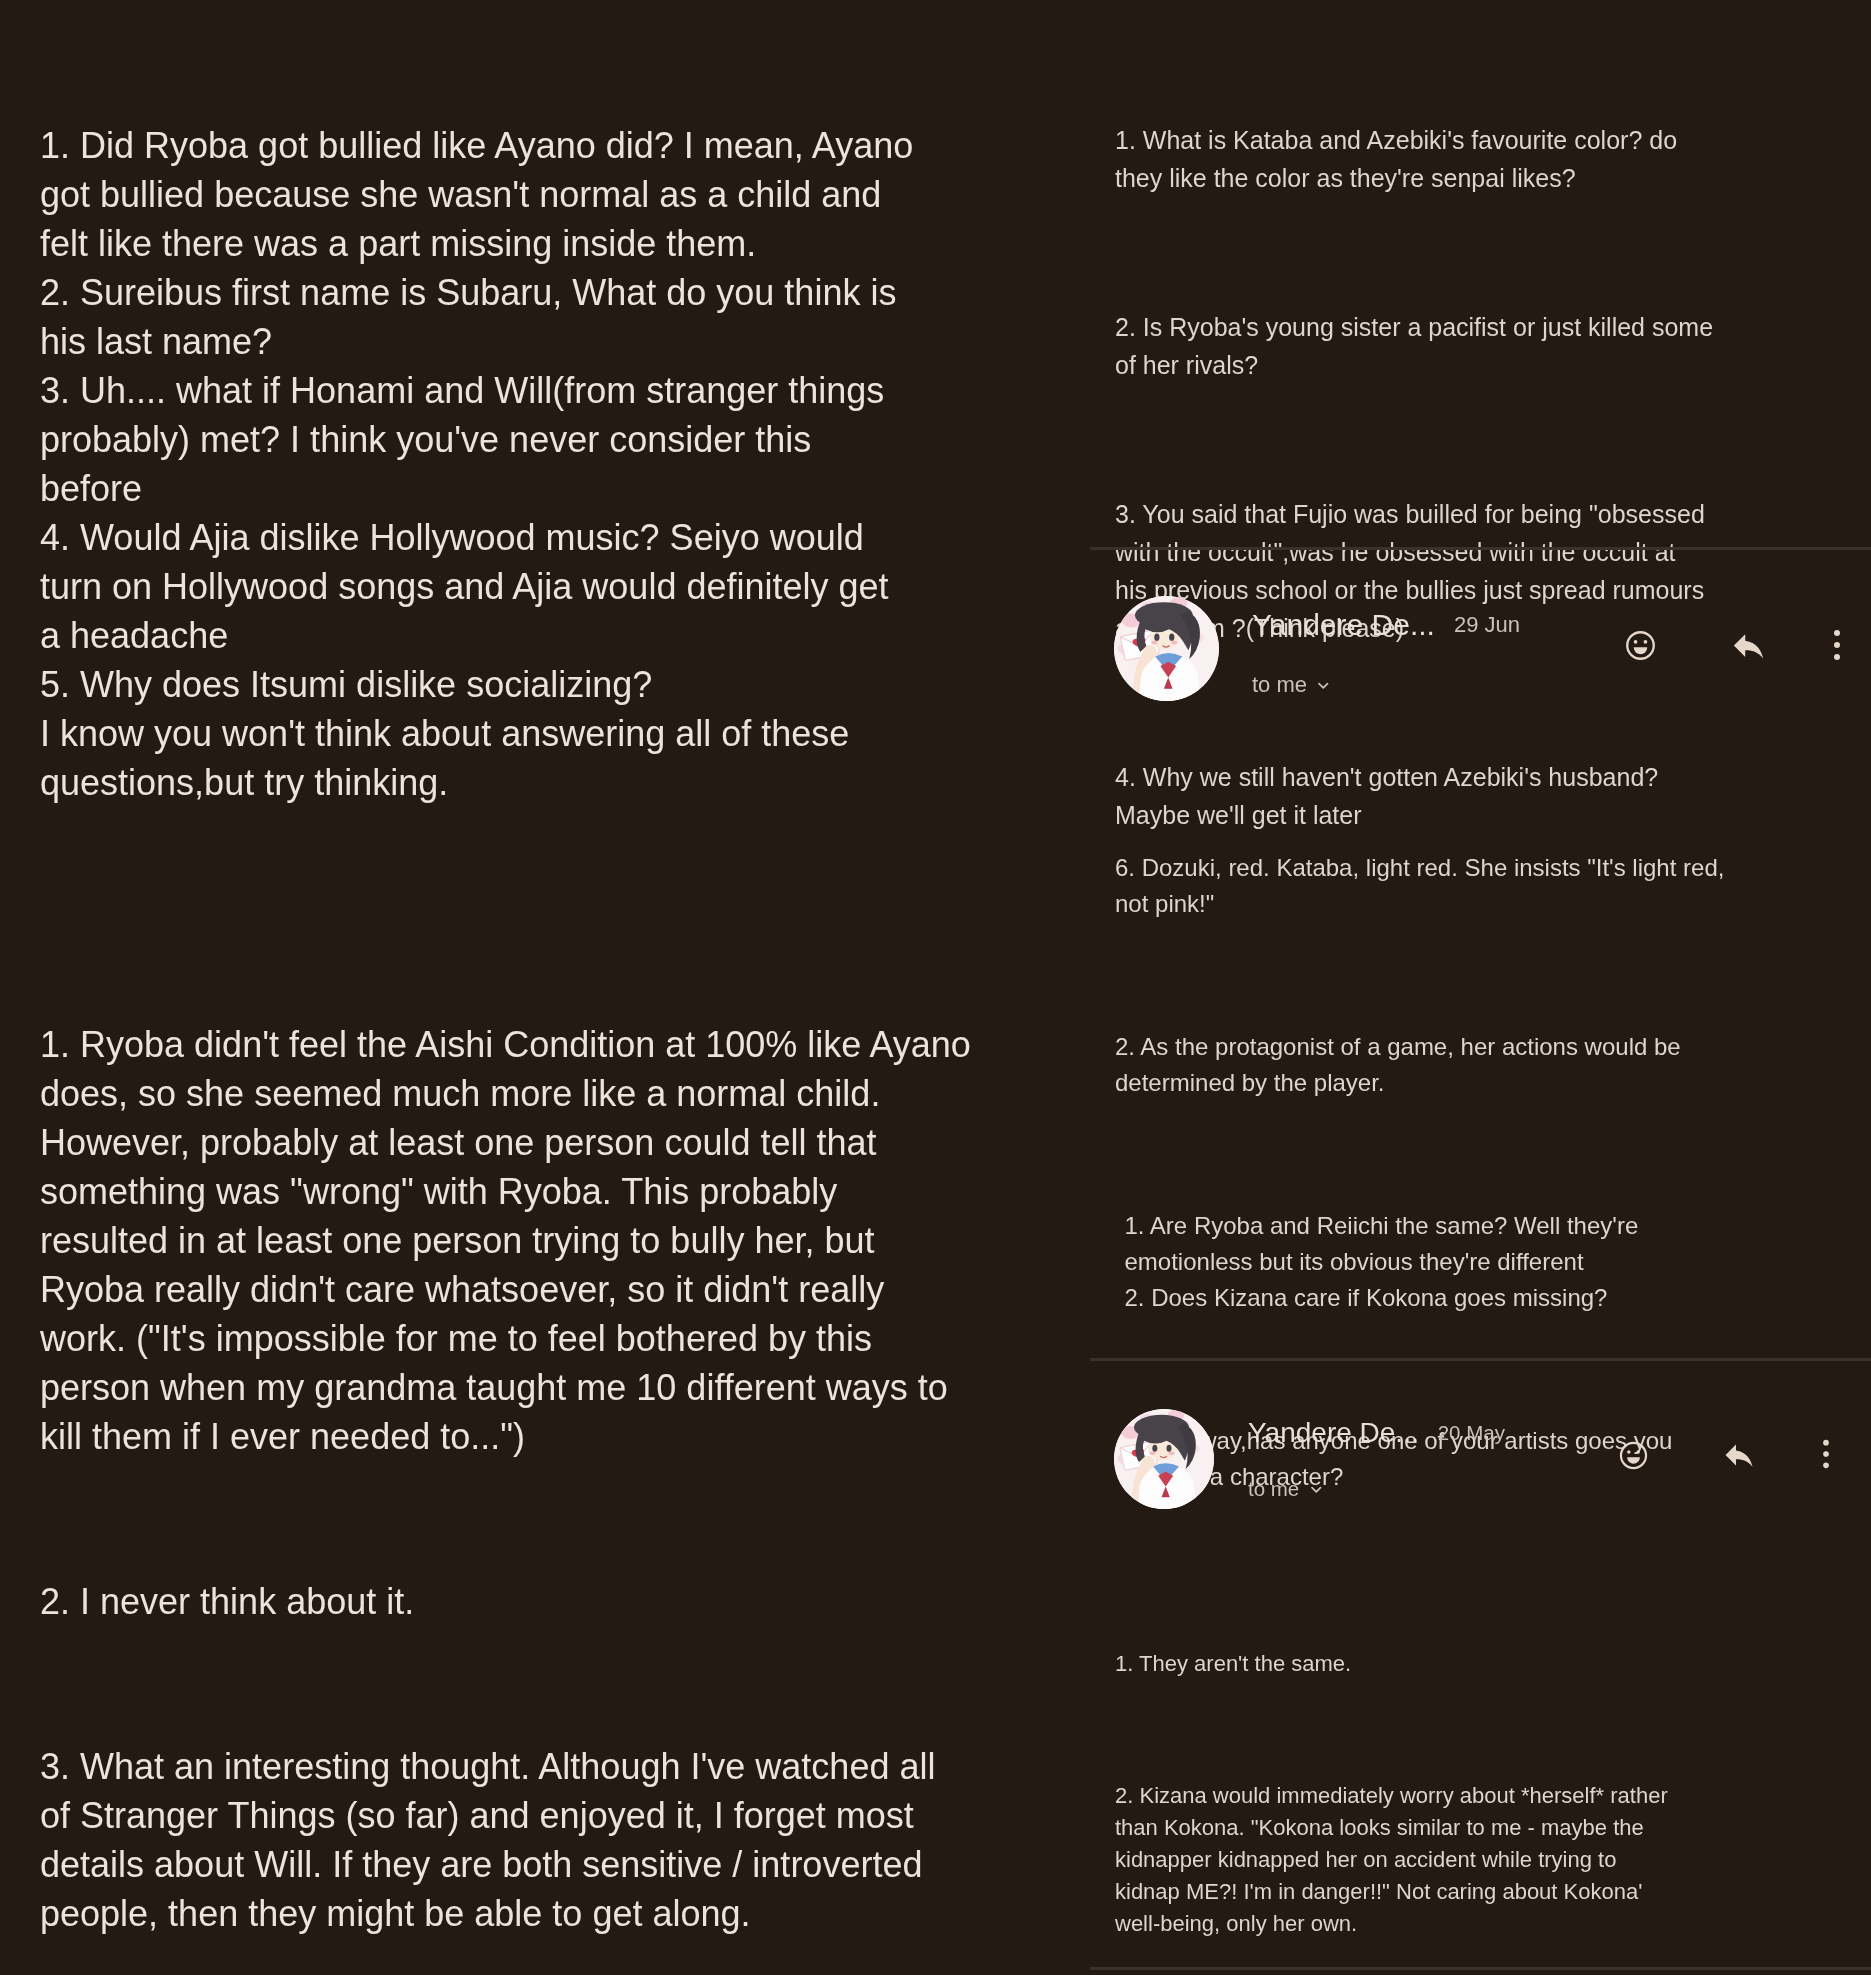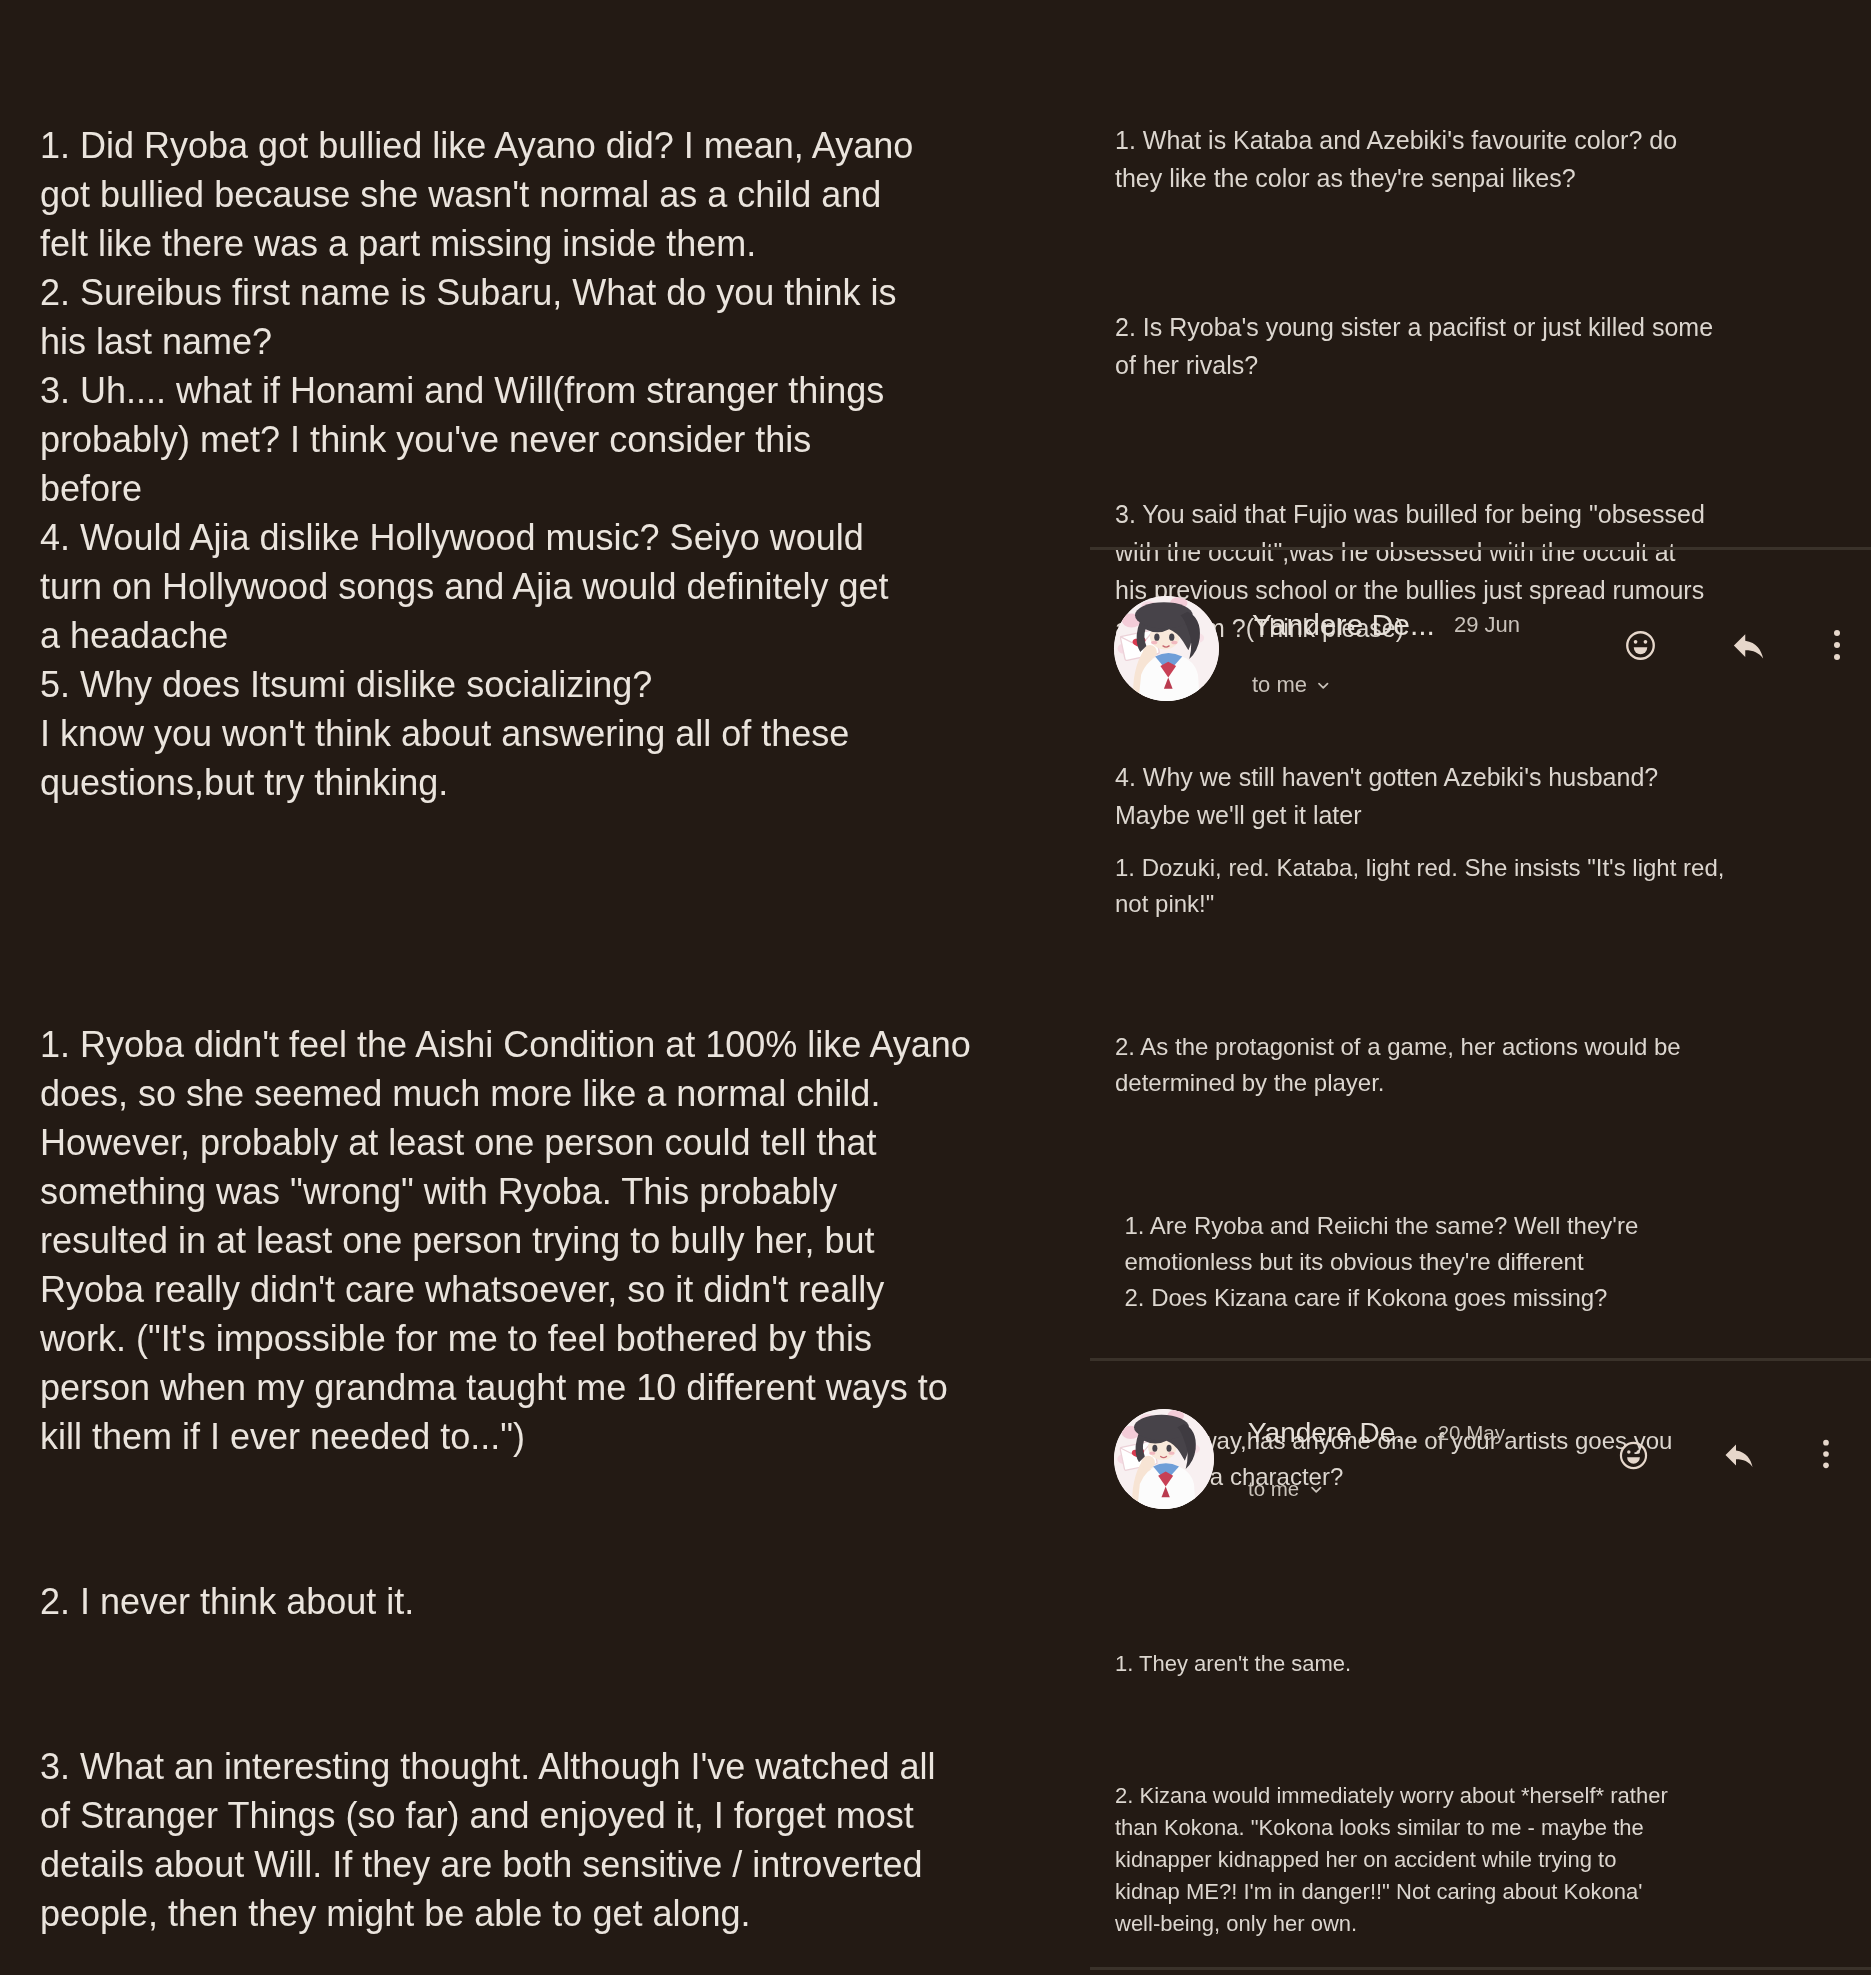--- a/index.html
+++ b/index.html
@@ -182,21 +182,21 @@
   </button>
   <button class="icon-btn dots1">
     <svg viewBox="0 0 24 28">
       <circle cx="12" cy="6" r="2" fill="#e6d7cb"></circle>
       <circle cx="12" cy="14" r="2" fill="#e6d7cb"></circle>
       <circle cx="12" cy="22" r="2" fill="#e6d7cb"></circle>
     </svg>
   </button>
 
   <section class="body1">
-    <p>1. Dozuki, red. Kataba, light red. She insists "It's light red,
+    <p>6. Dozuki, red. Kataba, light red. She insists "It's light red,
 not pink!"</p>
     <p>2. As the protagonist of a game, her actions would be
 determined by the player.</p>
     <p class="quoted">1. Are Ryoba and Reiichi the same? Well they're
 emotionless but its obvious they're different
 2. Does Kizana care if Kokona goes missing?</p>
     <p class="quoted">By the way,has anyone one of your artists goes you
 to draw a character?</p>
   </section>
 

